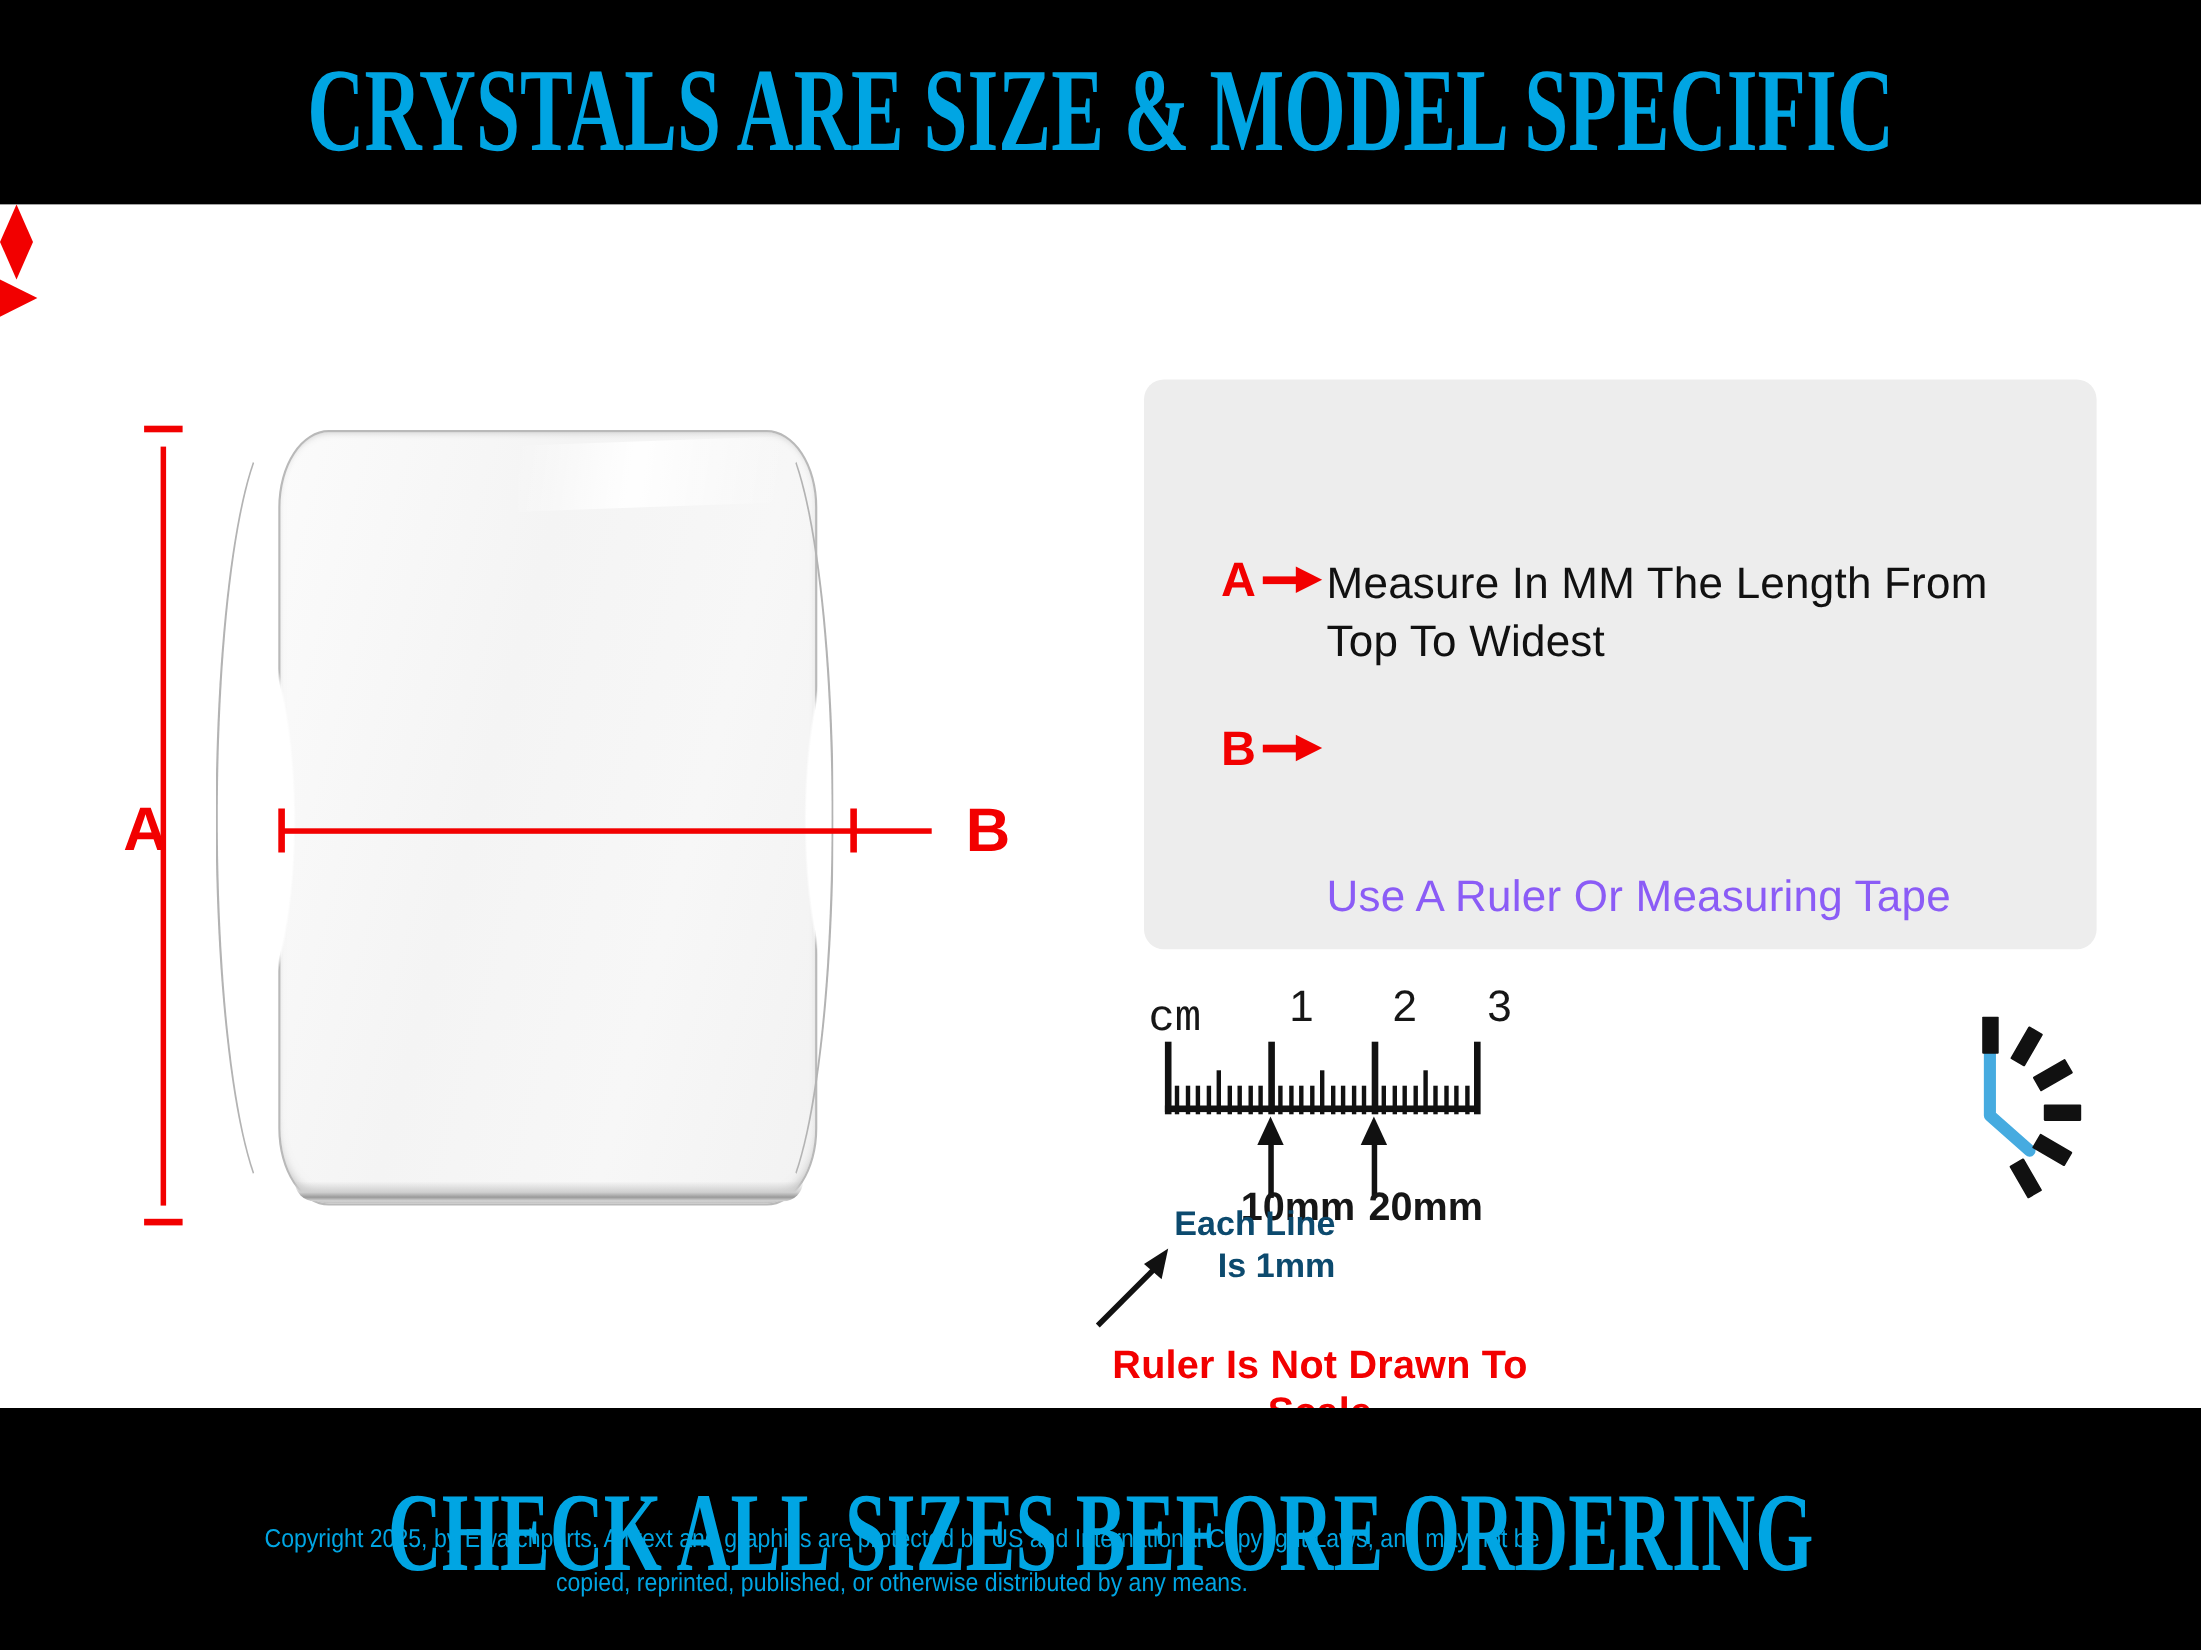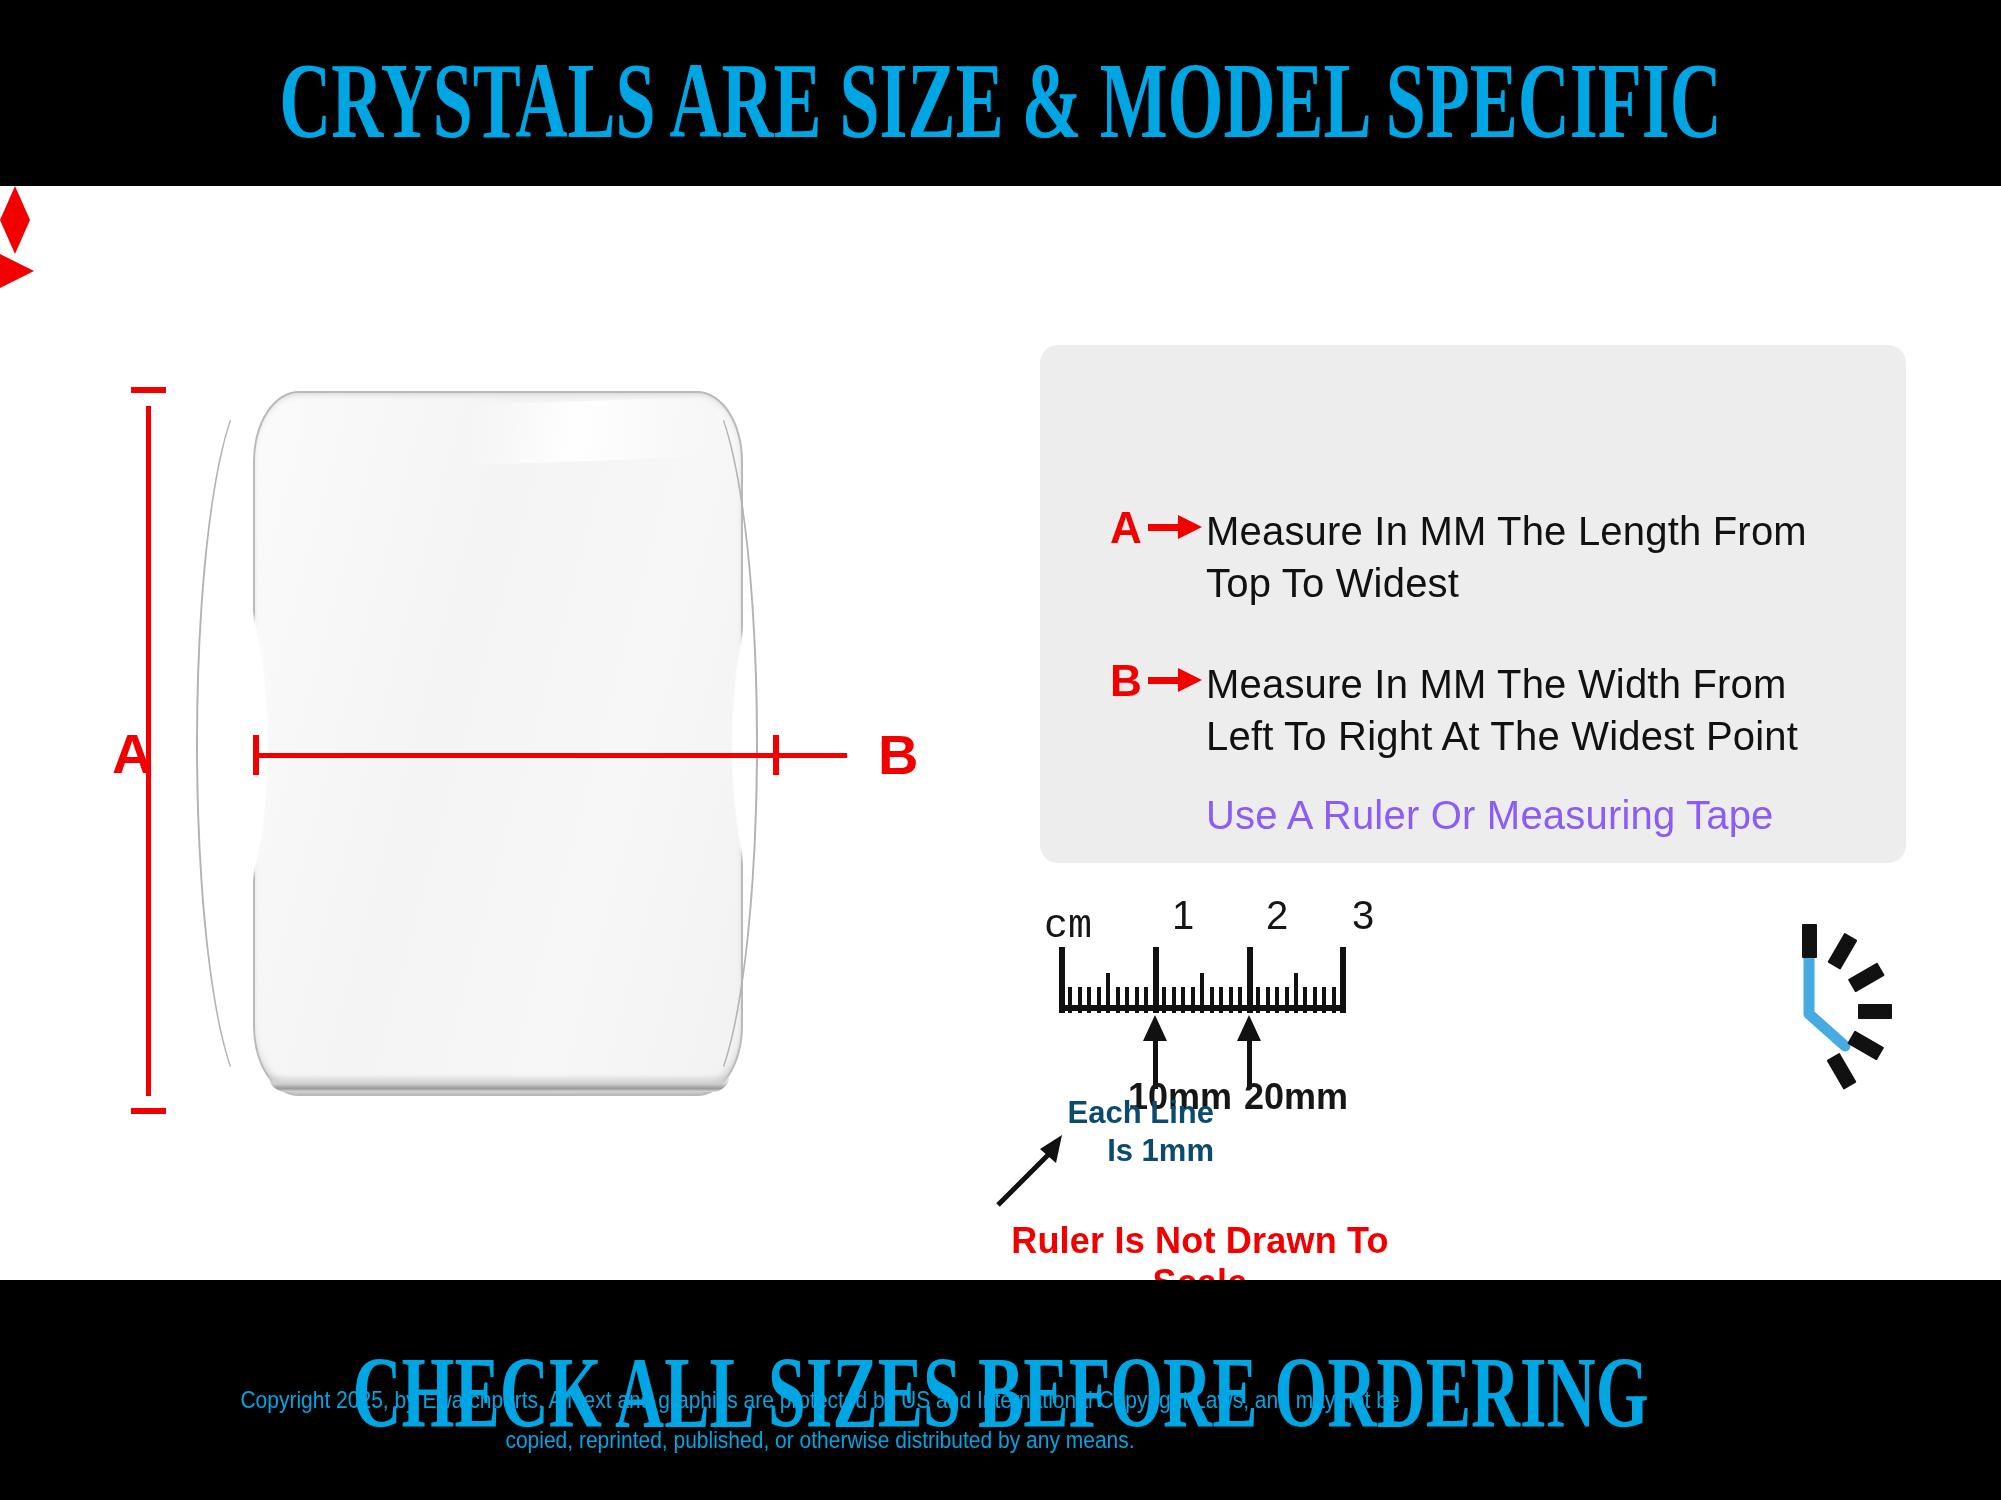--- a/index.html
+++ b/index.html
@@ -235,22 +235,20 @@
       <div class="instruction-text">Measure In MM The Length From
 Top To Widest</div>
     </div>
 
     <div id="row-b" class="instruction-row">
       <div class="marker-letter">B</div>
       <div class="marker-arrow">
         <div class="shaft"></div>
           <div class="head"></div>
       </div>
-      <div class="instruction-text">Measure In MM The Width From
-Left To Right At The Widest Point</div>
     </div>
 
     <div id="use-ruler-note">Use A Ruler Or Measuring Tape</div>
   </div>
 
   <div id="ruler-graphic">
 
     <div id="ruler-labels">
       <div class="ruler-label" style="left:60px;  top:14px;font-family:Liberation Mono, monospace;">cm</div>
       <div class="ruler-label" style="left:188px; top:2px;">1</div>

